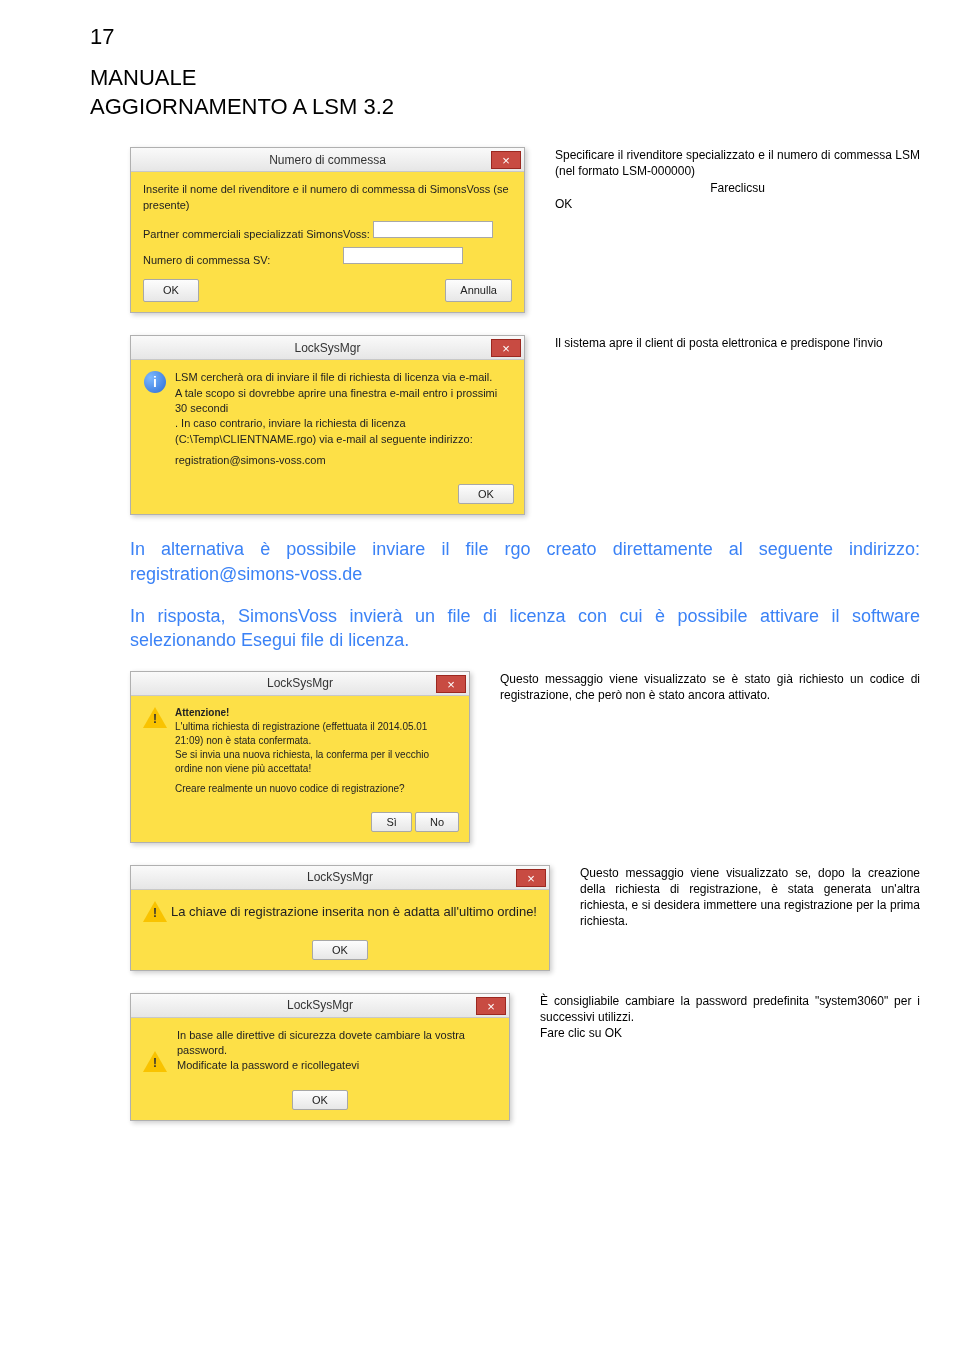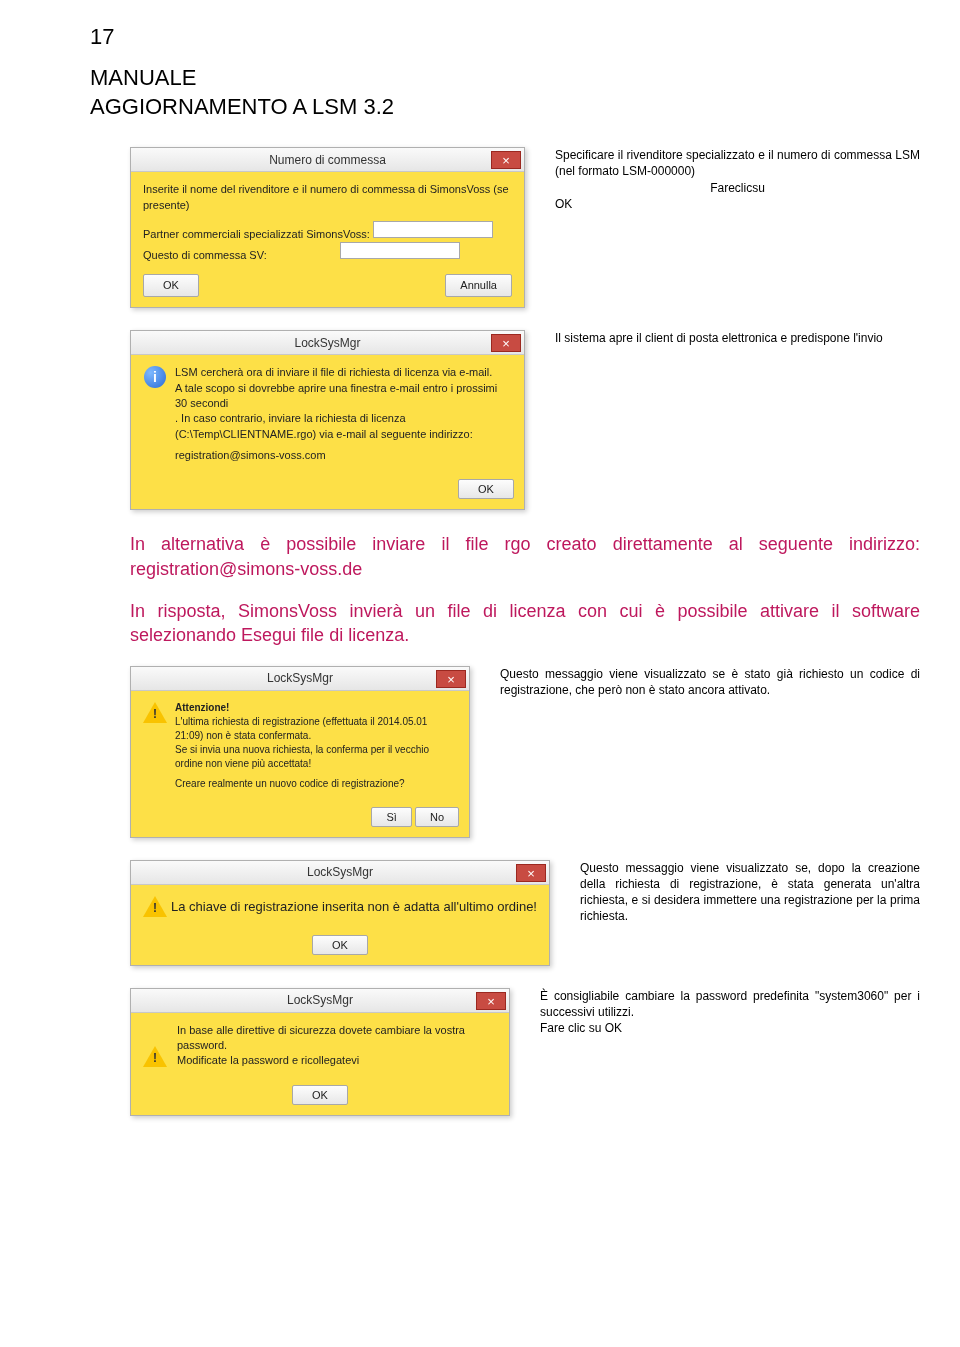--- a/index.html
+++ b/index.html
@@ -35,21 +35,21 @@
     line-height: 1.35;
     text-align: justify;
     color: #000;
   }
   .side-text .spread3 { display: flex; justify-content: center; }
   .body-para {
     font-size: 18px;
     line-height: 1.35;
     text-align: justify;
     margin: 8px 0 18px 0;
-    color: #be185d;
+    color: #3b82f6;
   }
 
   
   .dialog {
     background: #fde047;
     border: 1px solid #b0b0b0;
     box-shadow: 2px 2px 5px rgba(0,0,0,0.2);
     font-size: 11px;
     color: #222;
   }
@@ -133,26 +133,26 @@
 
   <div class="row">
     <div class="shot" style="width:395px;">
       <div class="dialog">
         <div class="titlebar">
           <span class="title">Numero di commessa</span>
           <span class="close-btn">×</span>
         </div>
         <div class="dlg-body">
           <div style="margin-bottom:8px;">Inserite il nome del rivenditore e il numero di commessa di SimonsVoss (se presente)</div>
-          <div style="">
+          <div style="margin-bottom:5px;">
             <span>Partner commerciali specializzati SimonsVoss:</span>
             <span class="textbox" style="width:120px;"></span>
           </div>
           <div style="margin-bottom:10px;">
-            <span>Questo di commessa SV:</span>
+            <span>Numero di commessa SV:</span>
             <span class="textbox" style="width:120px; margin-left:70px;"></span>
           </div>
           <div style="display:flex; justify-content:space-between;">
             <span class="btn">OK</span>
             <span class="btn">Annulla</span>
           </div>
         </div>
       </div>
     </div>
     <div class="side-text">

